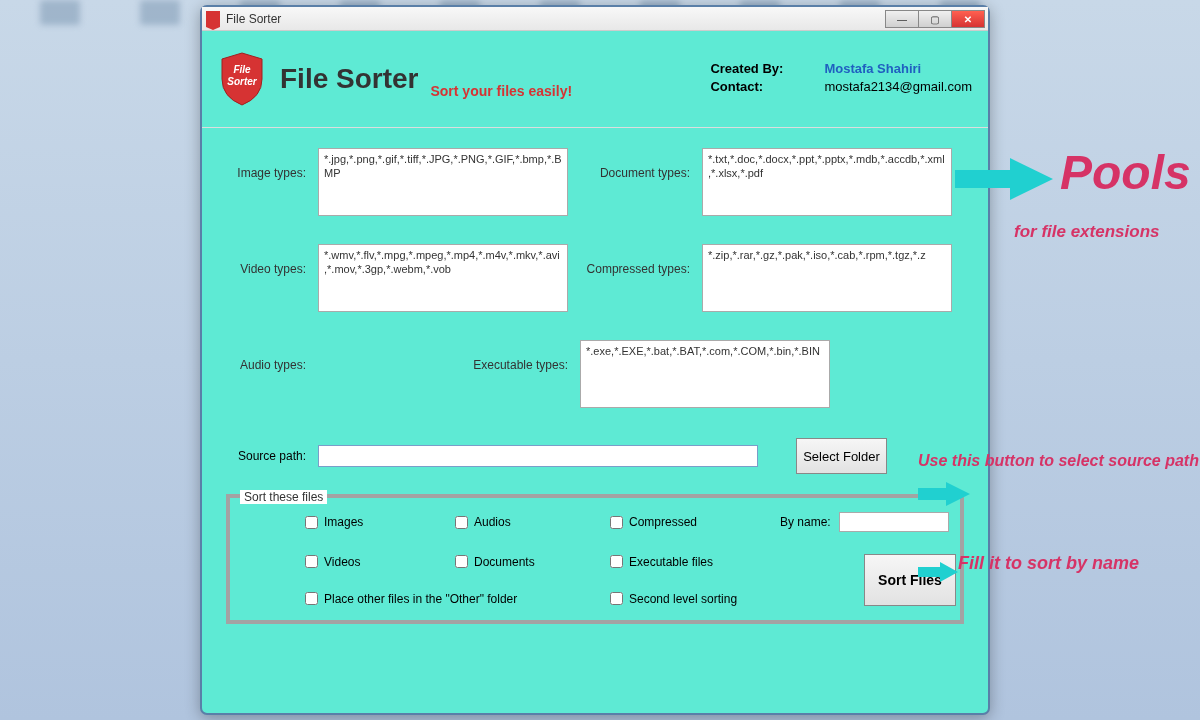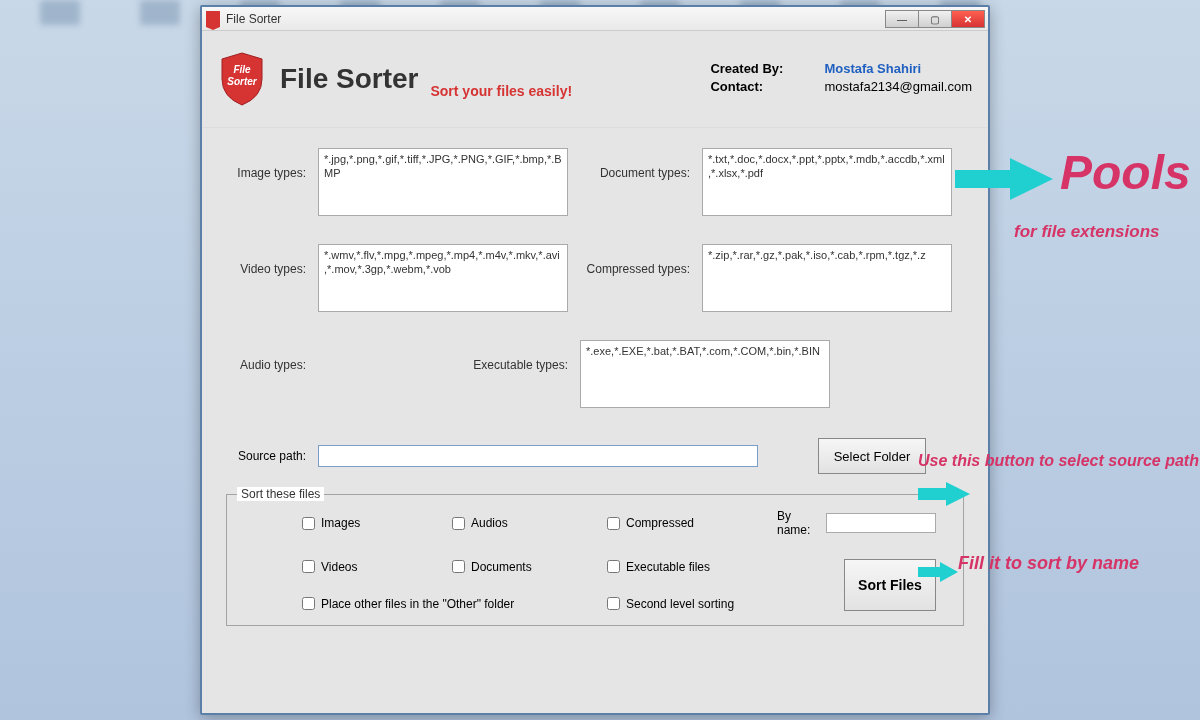--- a/index.html
+++ b/index.html
@@ -1,19 +1,19 @@
 <!DOCTYPE html>
 <html><head>
   <meta charset="utf-8">
   <style>
     * { box-sizing: border-box; margin: 0; padding: 0; font-family: 'Segoe UI', Tahoma, sans-serif; }
     body { background: linear-gradient(to bottom, #c8d8e8 0%, #b0c4de 100%); width: 1200px; height: 720px; overflow: hidden; position: relative; }
     .blur-bg { position: absolute; top: 0; left: 0; right: 0; height: 30px; display: flex; gap: 60px; padding-left: 40px; }
     .blur-bg span { width: 40px; height: 25px; background: rgba(100,130,160,0.4); border-radius: 3px; filter: blur(3px); }
-    .window { position: absolute; left: 200px; top: 5px; width: 790px; height: 710px; background: #e5e5e5; border: 2px solid #5a7fa8; border-radius: 2px; box-shadow: 0 3px 15px rgba(0,0,0,0.3); }
+    .window { position: absolute; left: 200px; top: 5px; width: 790px; height: 710px; background: #5eead4; border: 2px solid #5a7fa8; border-radius: 7px; box-shadow: 0 3px 15px rgba(0,0,0,0.3); }
     .titlebar { height: 24px; background: linear-gradient(to bottom, #f8f8f8, #e8e8e8); border-bottom: 1px solid #ccc; display: flex; align-items: center; padding: 0 4px; }
     .titlebar-icon { width: 14px; height: 16px; background: #d63333; position: relative; margin-right: 6px; }
     .titlebar-icon::before { content:''; position:absolute; bottom:-3px; left:0; border-left:7px solid transparent; border-right:7px solid transparent; border-top:3px solid #d63333; }
     .titlebar-title { font-size: 12px; color: #333; }
     .winbtns { position: absolute; right: 3px; top: 3px; display: flex; }
     .winbtn { width: 34px; height: 18px; border: 1px solid #888; background: linear-gradient(to bottom,#f0f0f0,#d0d0d0); display:flex; align-items:center; justify-content:center; font-size: 10px; color:#333; margin-left:-1px; }
     .winbtn.close { background: linear-gradient(to bottom, #ff6050, #d63333); color: #fff; font-weight:bold; }
     .header { padding: 20px 16px; border-bottom: 1px solid #ddd; display: flex; align-items: center; }
     .shield { width: 48px; height: 56px; position: relative; }
     .shield svg { width: 100%; height: 100%; }
@@ -23,22 +23,22 @@
     .credits .row { display: flex; margin-bottom: 3px; gap: 24px; }
     .credits .lbl { font-weight: bold; width: 90px; }
     .credits .author { color: #2060c0; font-weight: 600; }
     .body { padding: 20px 24px 10px 24px; }
     .pools { display: grid; grid-template-columns: 80px 250px 110px 250px; column-gap: 12px; row-gap: 28px; align-items: start; }
     .pool-label { font-size: 12px; color: #333; text-align: right; padding-top: 18px; }
     .pool-text { width: 250px; height: 68px; border: 1px solid #aaa; padding: 3px 5px; font-size: 11px; color: #333; line-height: 1.3; overflow: hidden; resize: none; font-family: inherit; }
     .src-row { display: flex; align-items: center; margin-top: 30px; }
     .src-label { font-size: 12px; width: 80px; text-align: right; margin-right: 12px; }
     .src-input { width: 440px; height: 22px; border: 1px solid #7a9ec9; padding: 1px 4px; font-size: 12px; }
-    .select-btn { margin-left: 60px; width: 108px; height: 36px; border: 1px solid #888; background: linear-gradient(to bottom,#f6f6f6,#e2e2e2); font-size: 13px; cursor: pointer; }
-    .groupbox { margin-top: 20px; border: 1px solid #a3a3a3; padding: 14px 27px 14px 20px; position: relative; }
+    .select-btn { margin-left: 38px; width: 91px; height: 36px; border: 1px solid #888; background: linear-gradient(to bottom,#f6f6f6,#e2e2e2); font-size: 13px; cursor: pointer; }
+    .groupbox { margin-top: 20px; border: 4px solid #a3a3a3; padding: 14px 4px 14px 20px; position: relative; }
     .groupbox-title { position: absolute; top: -8px; left: 10px; background: #fff; padding: 0 4px; font-size: 12px; color: #333; }
     .checks { display: grid; grid-template-columns: 150px 155px 170px auto; row-gap: 22px; align-items: center; margin-left: 55px; }
     .chk { display: flex; align-items: center; font-size: 12px; }
     .chk input { margin-right: 6px; width: 13px; height: 13px; }
     .byname-cell { display: flex; align-items: center; }
     .byname-lbl { font-size: 12px; margin-right: 8px; }
     .byname-input { width: 110px; height: 20px; border: 1px solid #aaa; padding:1px 3px; }
     .sort-btn { width: 92px; height: 52px; border: 1px solid #888; background: linear-gradient(to bottom,#f6f6f6,#e2e2e2); font-size: 14px; font-weight: 600; cursor: pointer; grid-row: span 2; justify-self: end; }
     .span2 { grid-column: span 2; }
     

